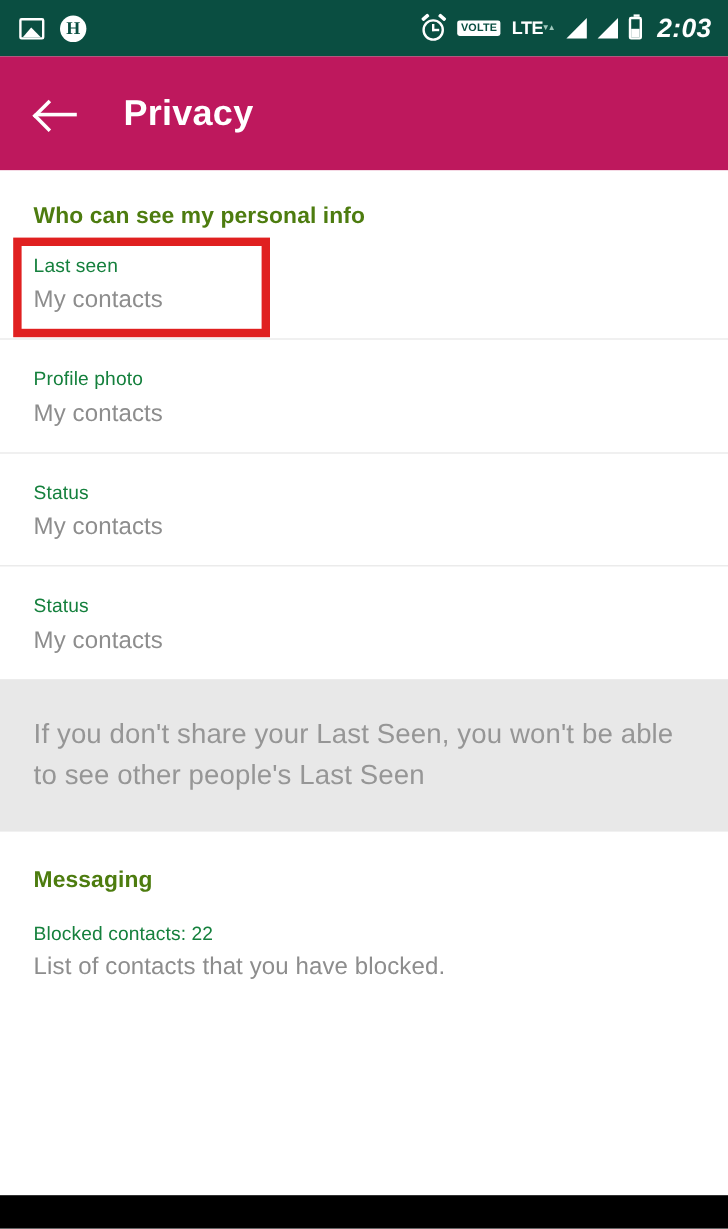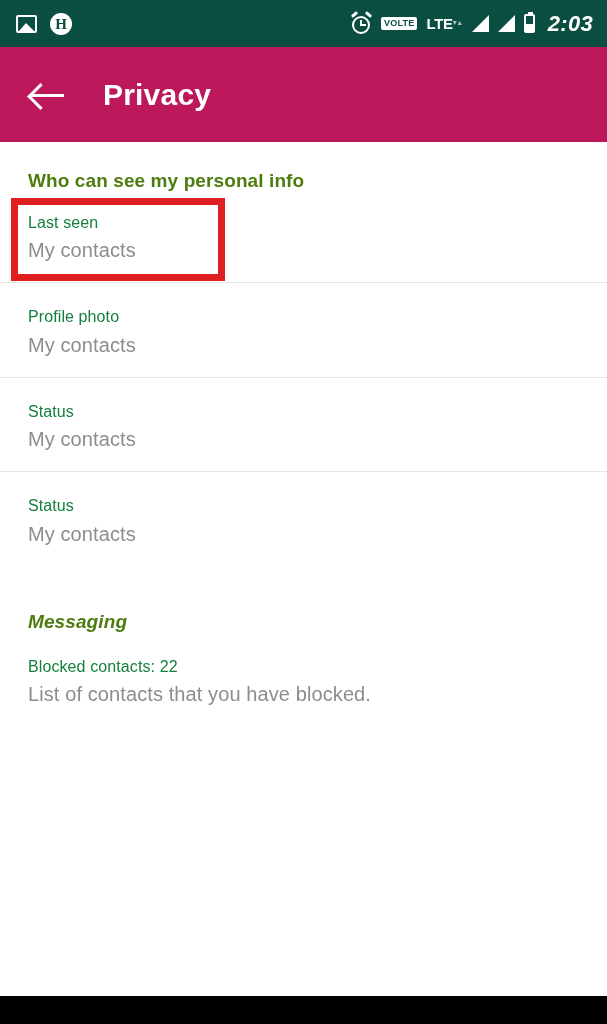--- a/index.html
+++ b/index.html
@@ -77,21 +77,21 @@
     border-left:3px solid #fff; border-bottom:3px solid #fff; transform:rotate(45deg);
   }
   .appbar-title{ color:#fff; font-size:30px; font-weight:bold; letter-spacing:.2px; }
 
   
   .content{ background:#fff; }
   .section-head{
     color:#4d7c0f; font-size:19px; font-weight:bold;
     padding:28px 0 0 28px; letter-spacing:.1px;
   }
-  .section-head.msg{ padding-top:45px;font-style:italic; }
+  .section-head.msg{ padding-top:30px; }
 
   .row{ padding:25px 28px 20px 28px; position:relative; cursor:pointer; }
   .row .title{ font-size:16px; color:#15803d; line-height:1.15; letter-spacing:.1px; }
   .row .sub{ font-size:20px; color:#8d8d8d; margin-top:6px; line-height:1.2; letter-spacing:.1px; }
   .divider{ height:1px; background:#e6e6e6; width:100%; }
 
   
   .row.highlight{ padding-top:22px; }
   .hl-box{
     position:absolute; left:11px; top:6px; width:214px; height:83px;
@@ -167,20 +167,23 @@
       <div class="title">Status</div>
       <div class="sub">My contacts</div>
     </div>
     <div class="divider"></div>
 
     <div class="row">
       <div class="title">Status</div>
       <div class="sub">My contacts</div>
     </div>
 
+    <div class="infoblock">
+      <p>If you don't share your Last Seen, you won't be able to see other people's Last Seen</p>
+    </div>
 
     <div class="section-head msg">Messaging</div>
 
     <div class="row">
       <div class="title">Blocked contacts: 22</div>
       <div class="sub">List of contacts that you have blocked.</div>
     </div>
 
   </div>
 

